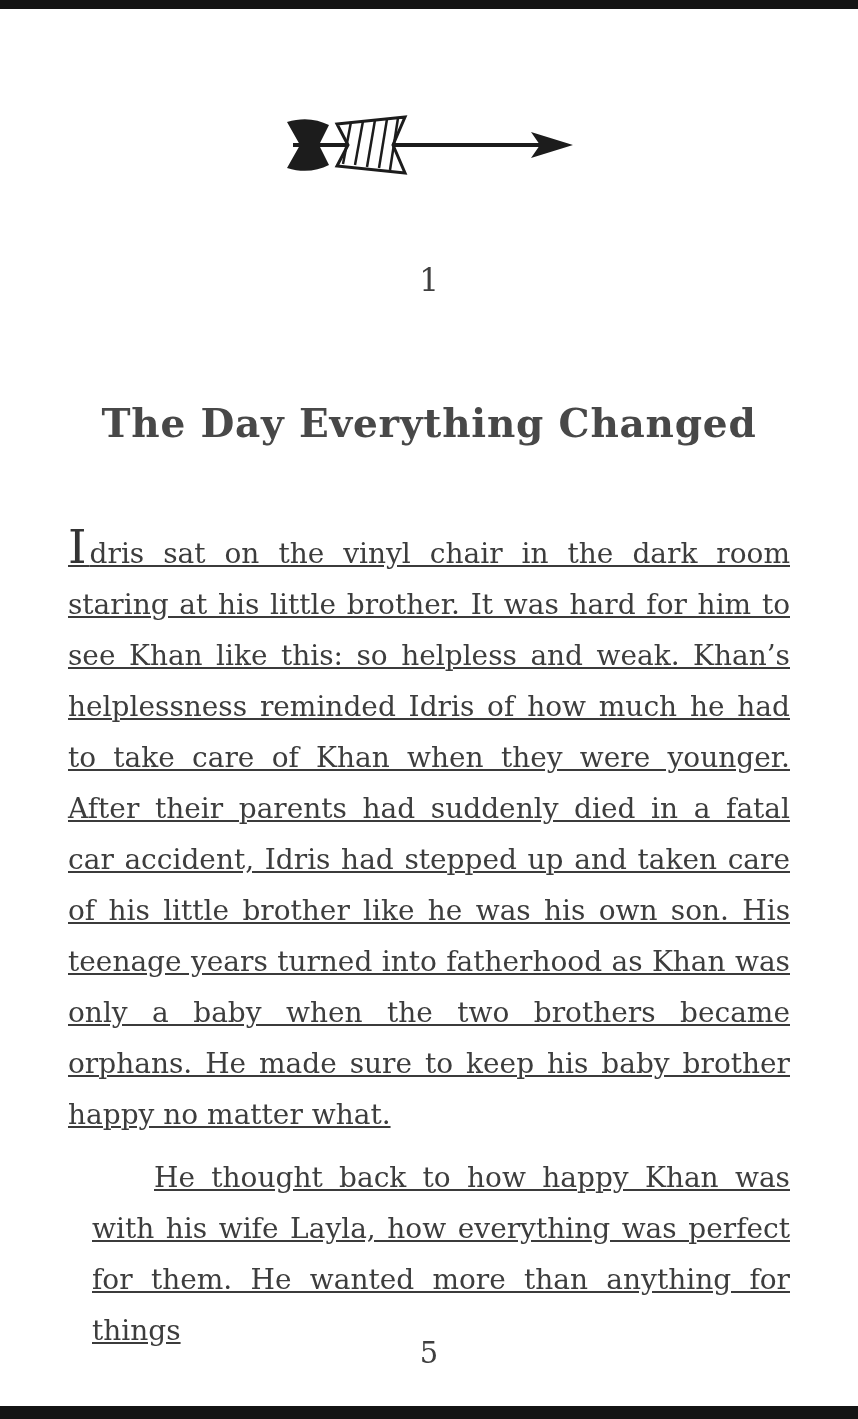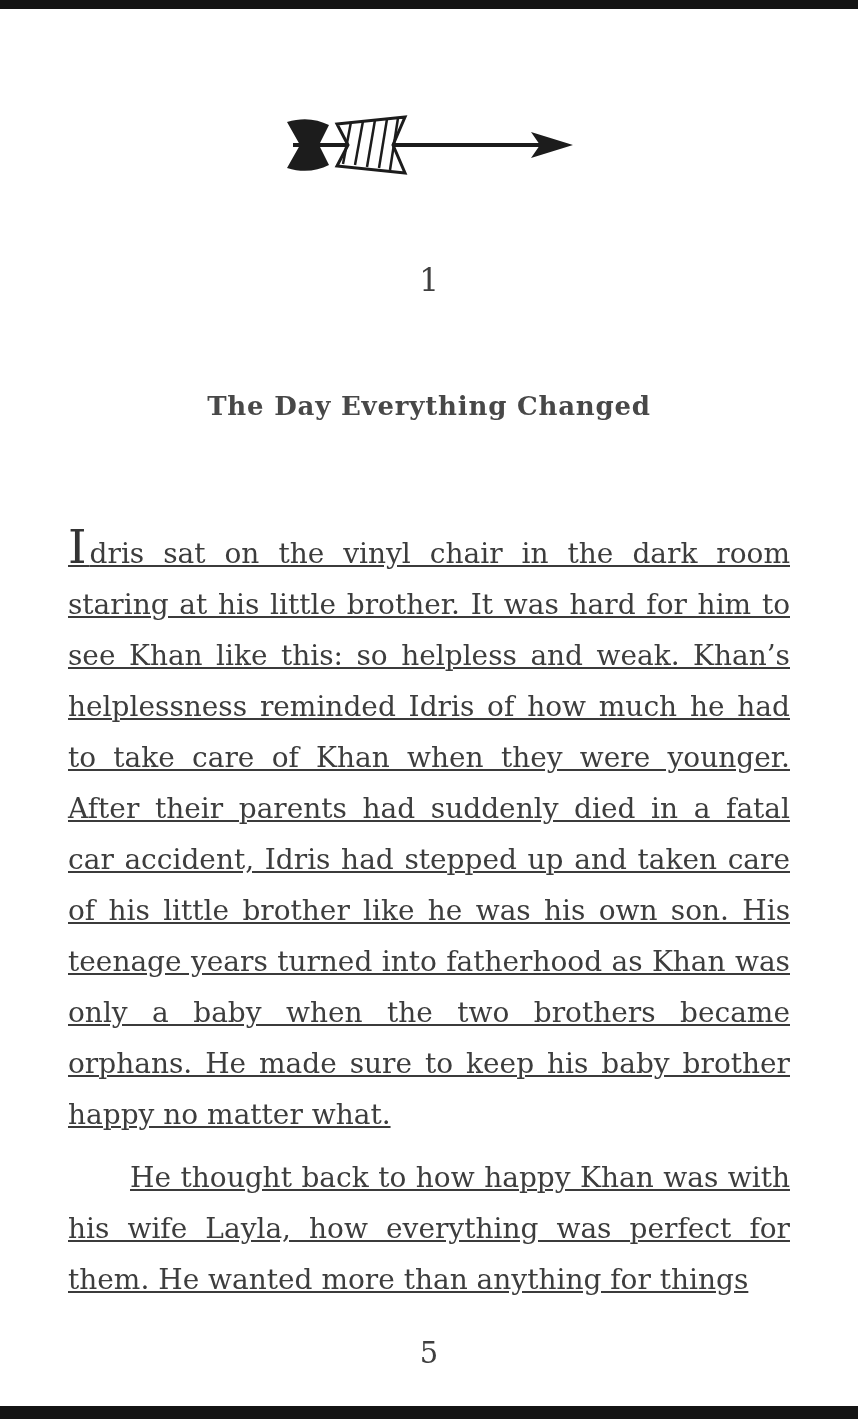--- a/index.html
+++ b/index.html
@@ -42,21 +42,21 @@
     left: 0; right: 0;
     text-align: center;
     font-size: 31px;
     color: #3f3f3f;
   }
   .chapter-title {
     position: absolute;
     top: 374px;
     left: 0; right: 0;
     text-align: center;
-    font-size: 26px;
+    font-size: 39px;
     font-weight: bold;
     letter-spacing: 0.8px;
     color: #484848;
   }
   .text-block {
     position: absolute;
     top: 528px;
     left: 68px;
     width: 722px;
     text-decoration: underline;
@@ -64,20 +64,21 @@
   .body-para {
     margin: 0;
     font-size: 28px;
     line-height: 51px;
     text-align: justify;
     color: #3d3d3d;
   }
   .body-para.indented {
     margin-top: 12px;
     text-indent: 62px;
+    margin-left: 24px;
   }
   .dropcap {
     font-size: 47px;
     line-height: 0;
     letter-spacing: 3px;
     color: #343434;
   }
   .page-number {
     position: absolute;
     top: 1336px;

